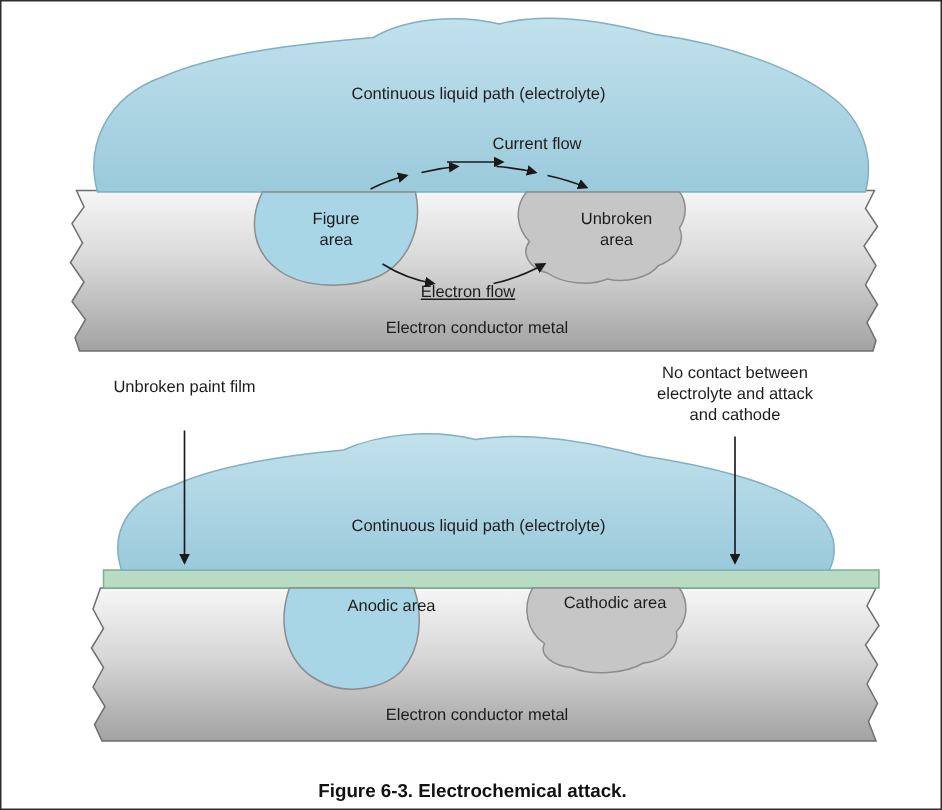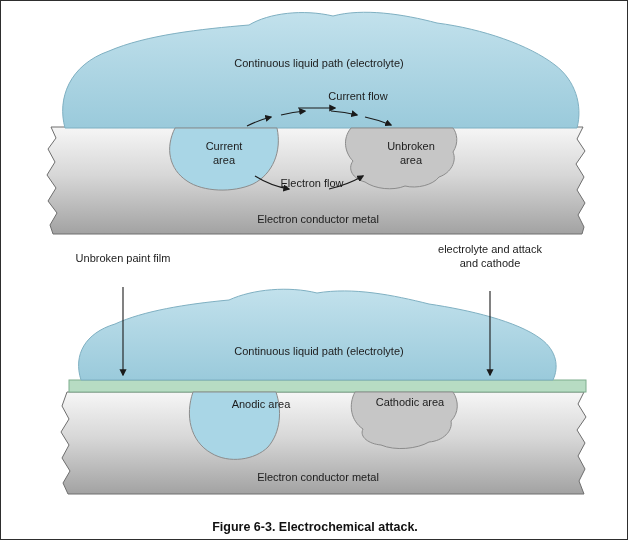--- a/index.html
+++ b/index.html
@@ -112,36 +112,37 @@
       <path d="M 122,286 L 122,374" marker-end="url(#arrow)"></path>
       <path d="M 489,290 L 489,374" marker-end="url(#arrow)"></path>
     </g>
   </svg>
 
   <div class="lbl" style="left:318px; top:56px;">Continuous liquid path (electrolyte)</div>
 
   <div class="lbl" style="left:317px; top:89px;margin-left:40px;">Current flow</div>
 
   <div class="lbl-block" style="left:223px; top:138px;">
-    <div>Current</div>
+    <div>Figure</div>
     <div>area</div>
   </div>
 
   <div class="lbl-block" style="left:410px; top:138px;">
     <div>Unbroken</div>
     <div>area</div>
   </div>
 
-  <div class="lbl" style="left:311px; top:176px;">Electron flow</div>
+  <div class="lbl" style="left:311px; top:188px;text-decoration:underline;">Electron flow</div>
 
   <div class="lbl" style="left:317px; top:212px;">Electron conductor metal</div>
 
   <div class="lbl" style="left:122px; top:251px;">Unbroken paint film</div>
 
   <div class="lbl-block" style="left:489px; top:241px;">
+    <div>No contact between</div>
     <div>electrolyte and attack</div>
     <div>and cathode</div>
   </div>
 
   <div class="lbl" style="left:318px; top:344px;">Continuous liquid path (electrolyte)</div>
 
   <div class="lbl" style="left:232px; top:397px;margin-left:28px;">Anodic area</div>
 
   <div class="lbl" style="left:409px; top:395px;">Cathodic area</div>
 

